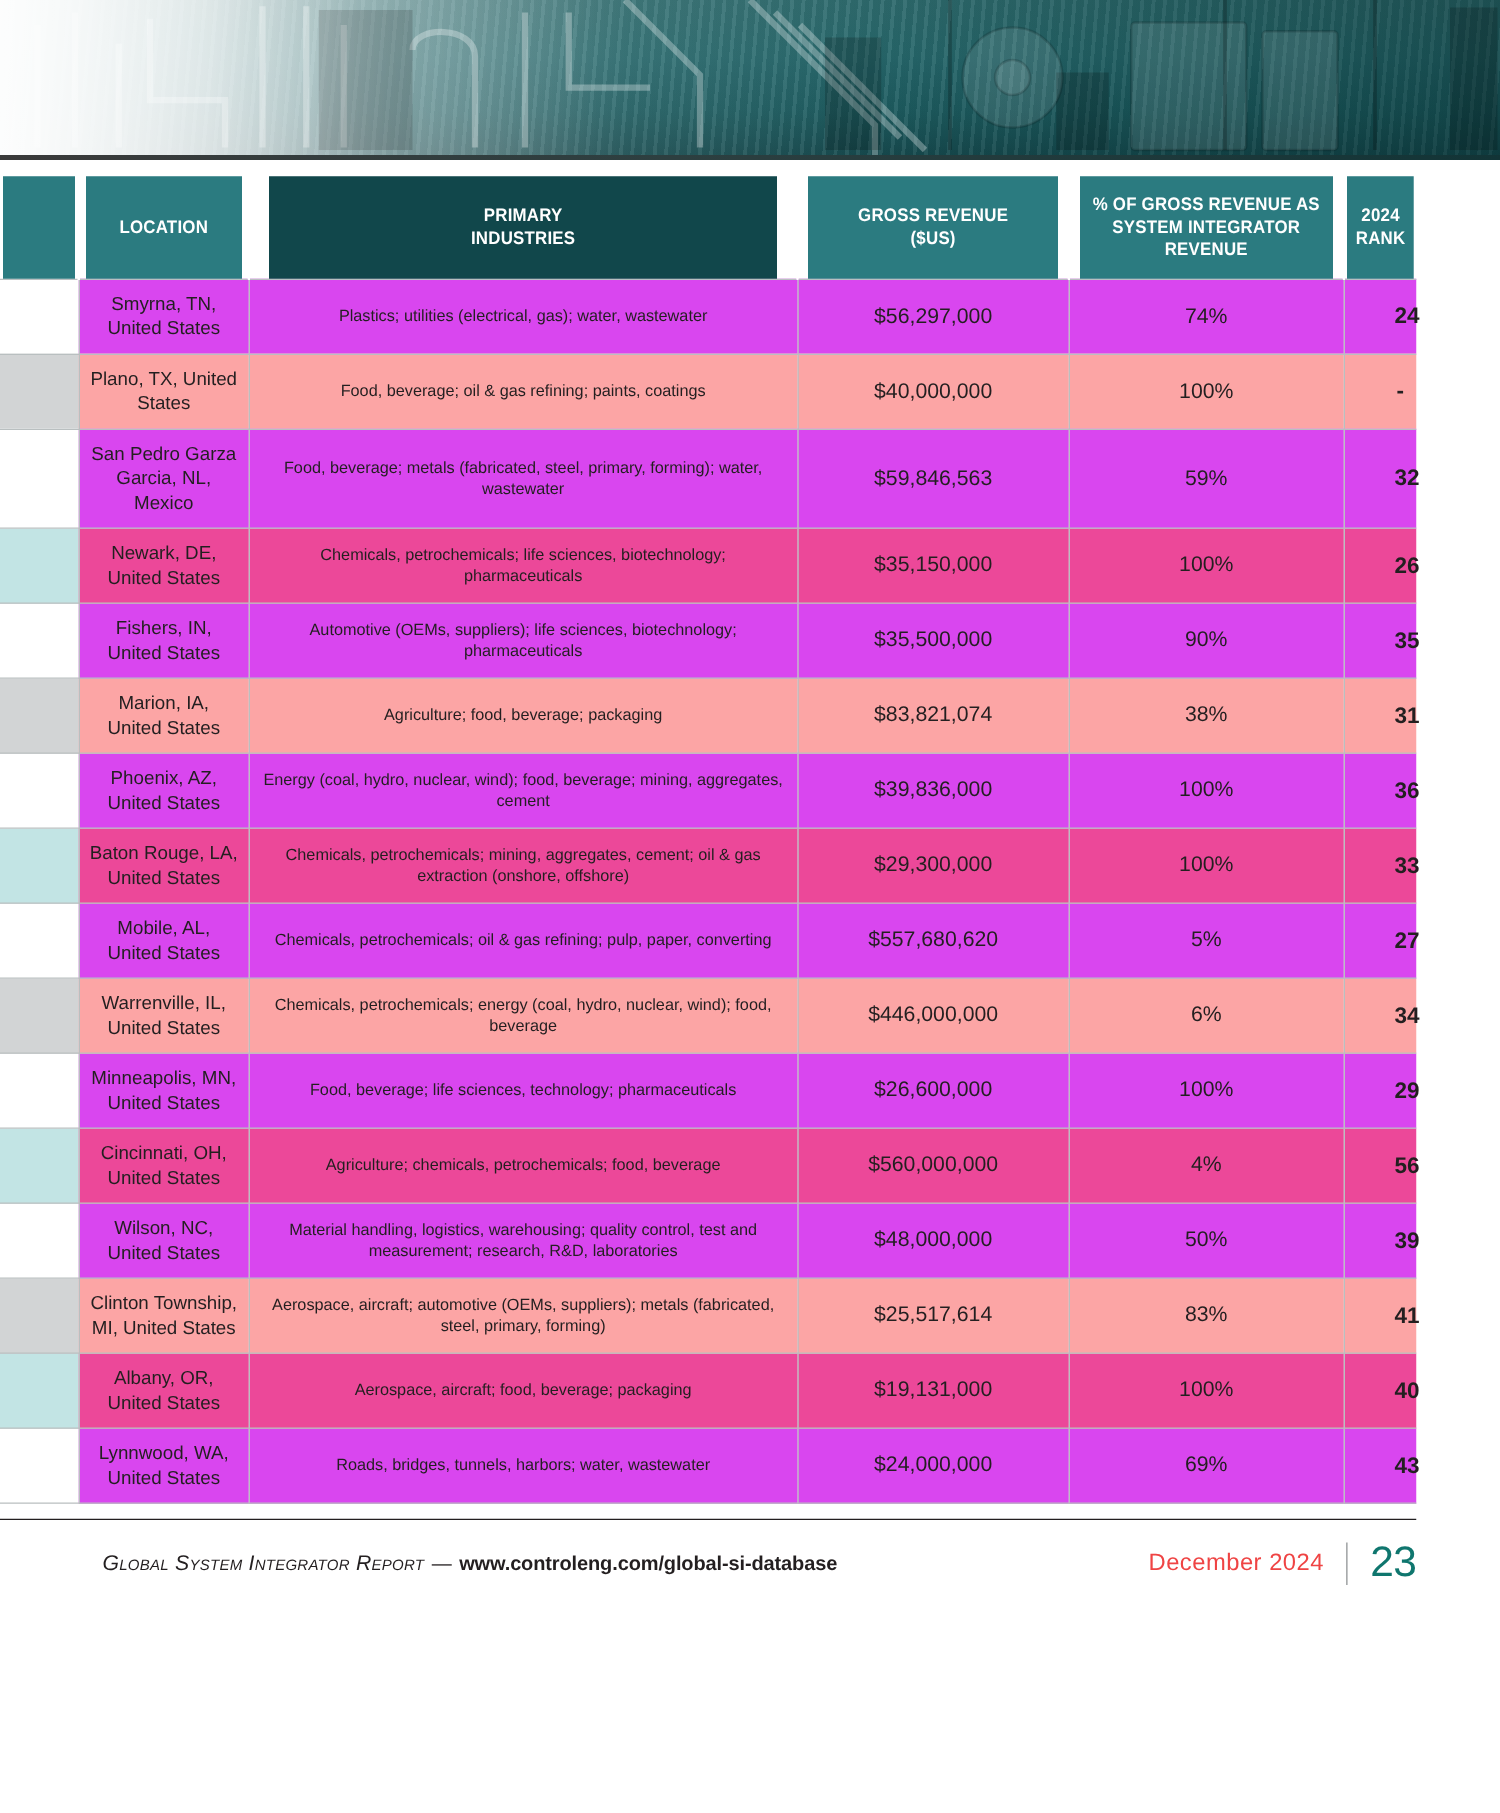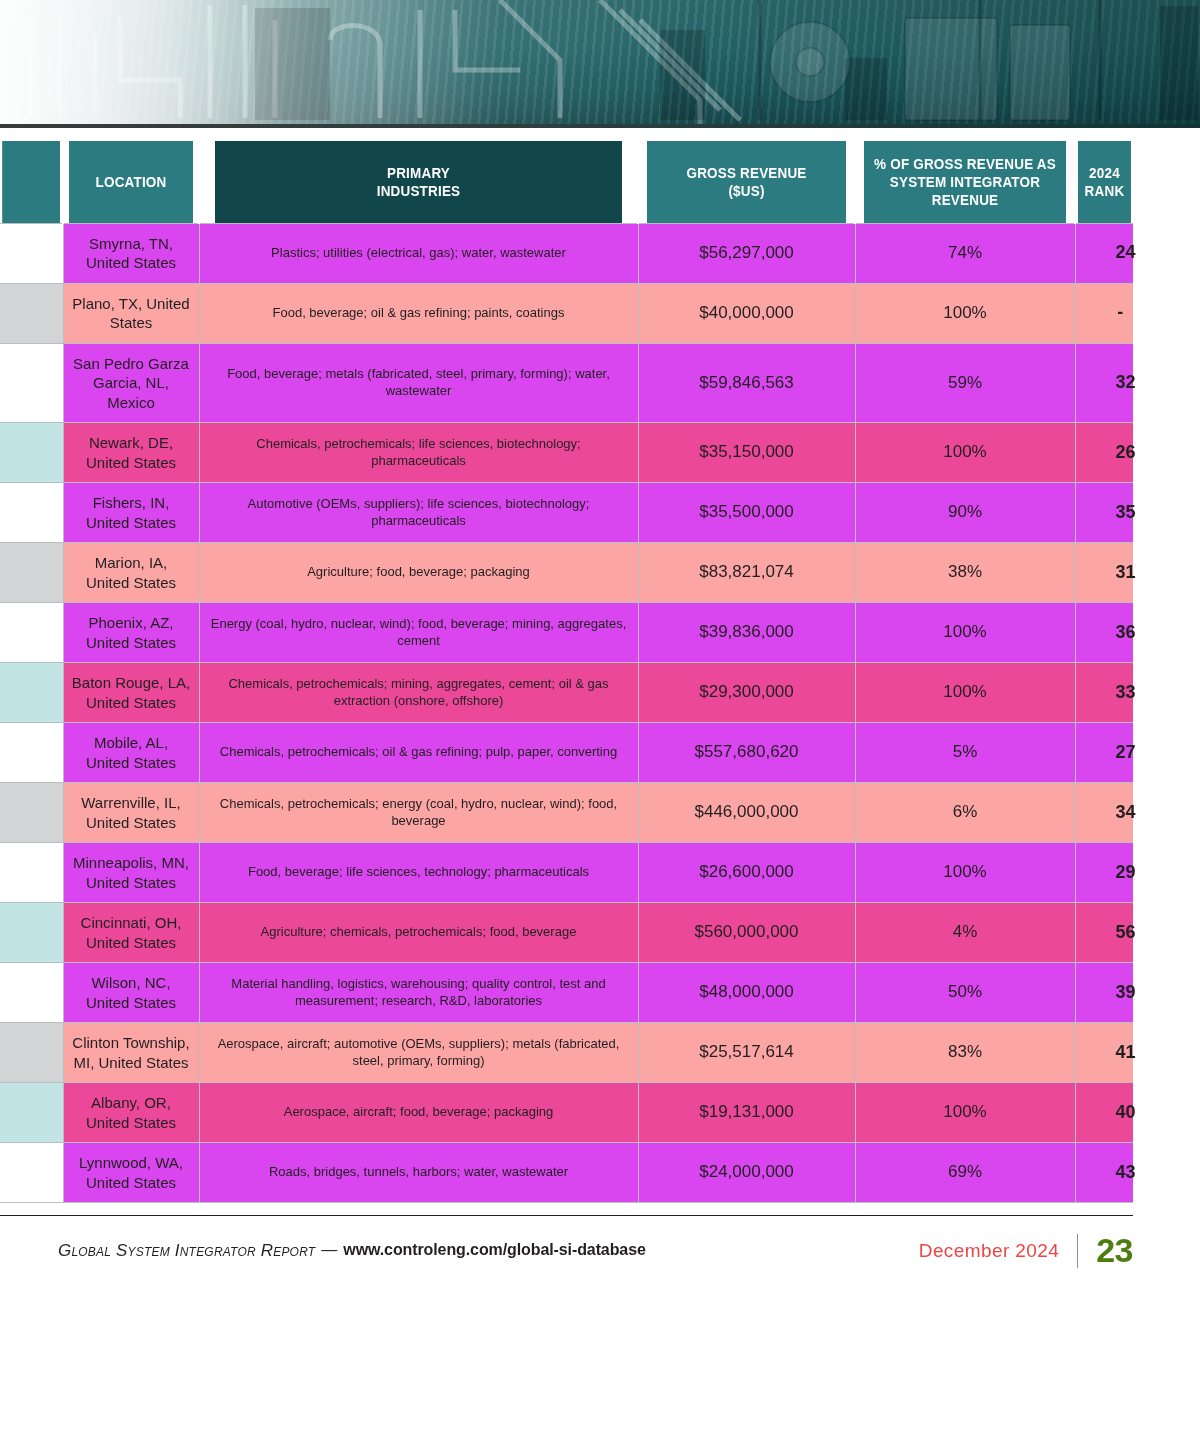--- a/index.html
+++ b/index.html
@@ -130,23 +130,23 @@
     margin-top: 12px;
     border-top: 1px solid #231f20;
     display: flex;
     align-items: center;
     justify-content: space-between;
     padding-top: 14px;
     height: 56px;
   }
   .footer-left {
     display: flex;
-    align-items: flex-start;
+    align-items: flex-end;
     gap: 0px;
-    padding-left: 58px;
+    padding-left: 82px;
     white-space: nowrap;
   }
   .f-report {
     font-style: italic;
     font-variant: small-caps;
     font-size: 17px;
     color: #231f20;
     letter-spacing: 0.2px;
   }
   .f-dash { font-size: 16px; color: #231f20; padding: 0 6px; }
@@ -158,22 +158,22 @@
   }
   .footer-right {
     display: flex;
     align-items: center;
     gap: 18px;
   }
   .f-date { font-size: 19px; color: #ef4444; letter-spacing: 0.4px; }
   .f-rule { width: 1px; height: 34px; background: #8c9091; }
   .f-page {
     font-size: 34px;
-    font-weight: bold;
-    color: #4d7c0f;
+    font-weight: normal;
+    color: #0f766e;
     letter-spacing: -0.5px;
   }
 </style>
 </head>
 <body>
 
 <div class="page">
 
   <div class="banner">
     <div class="photo"></div>

